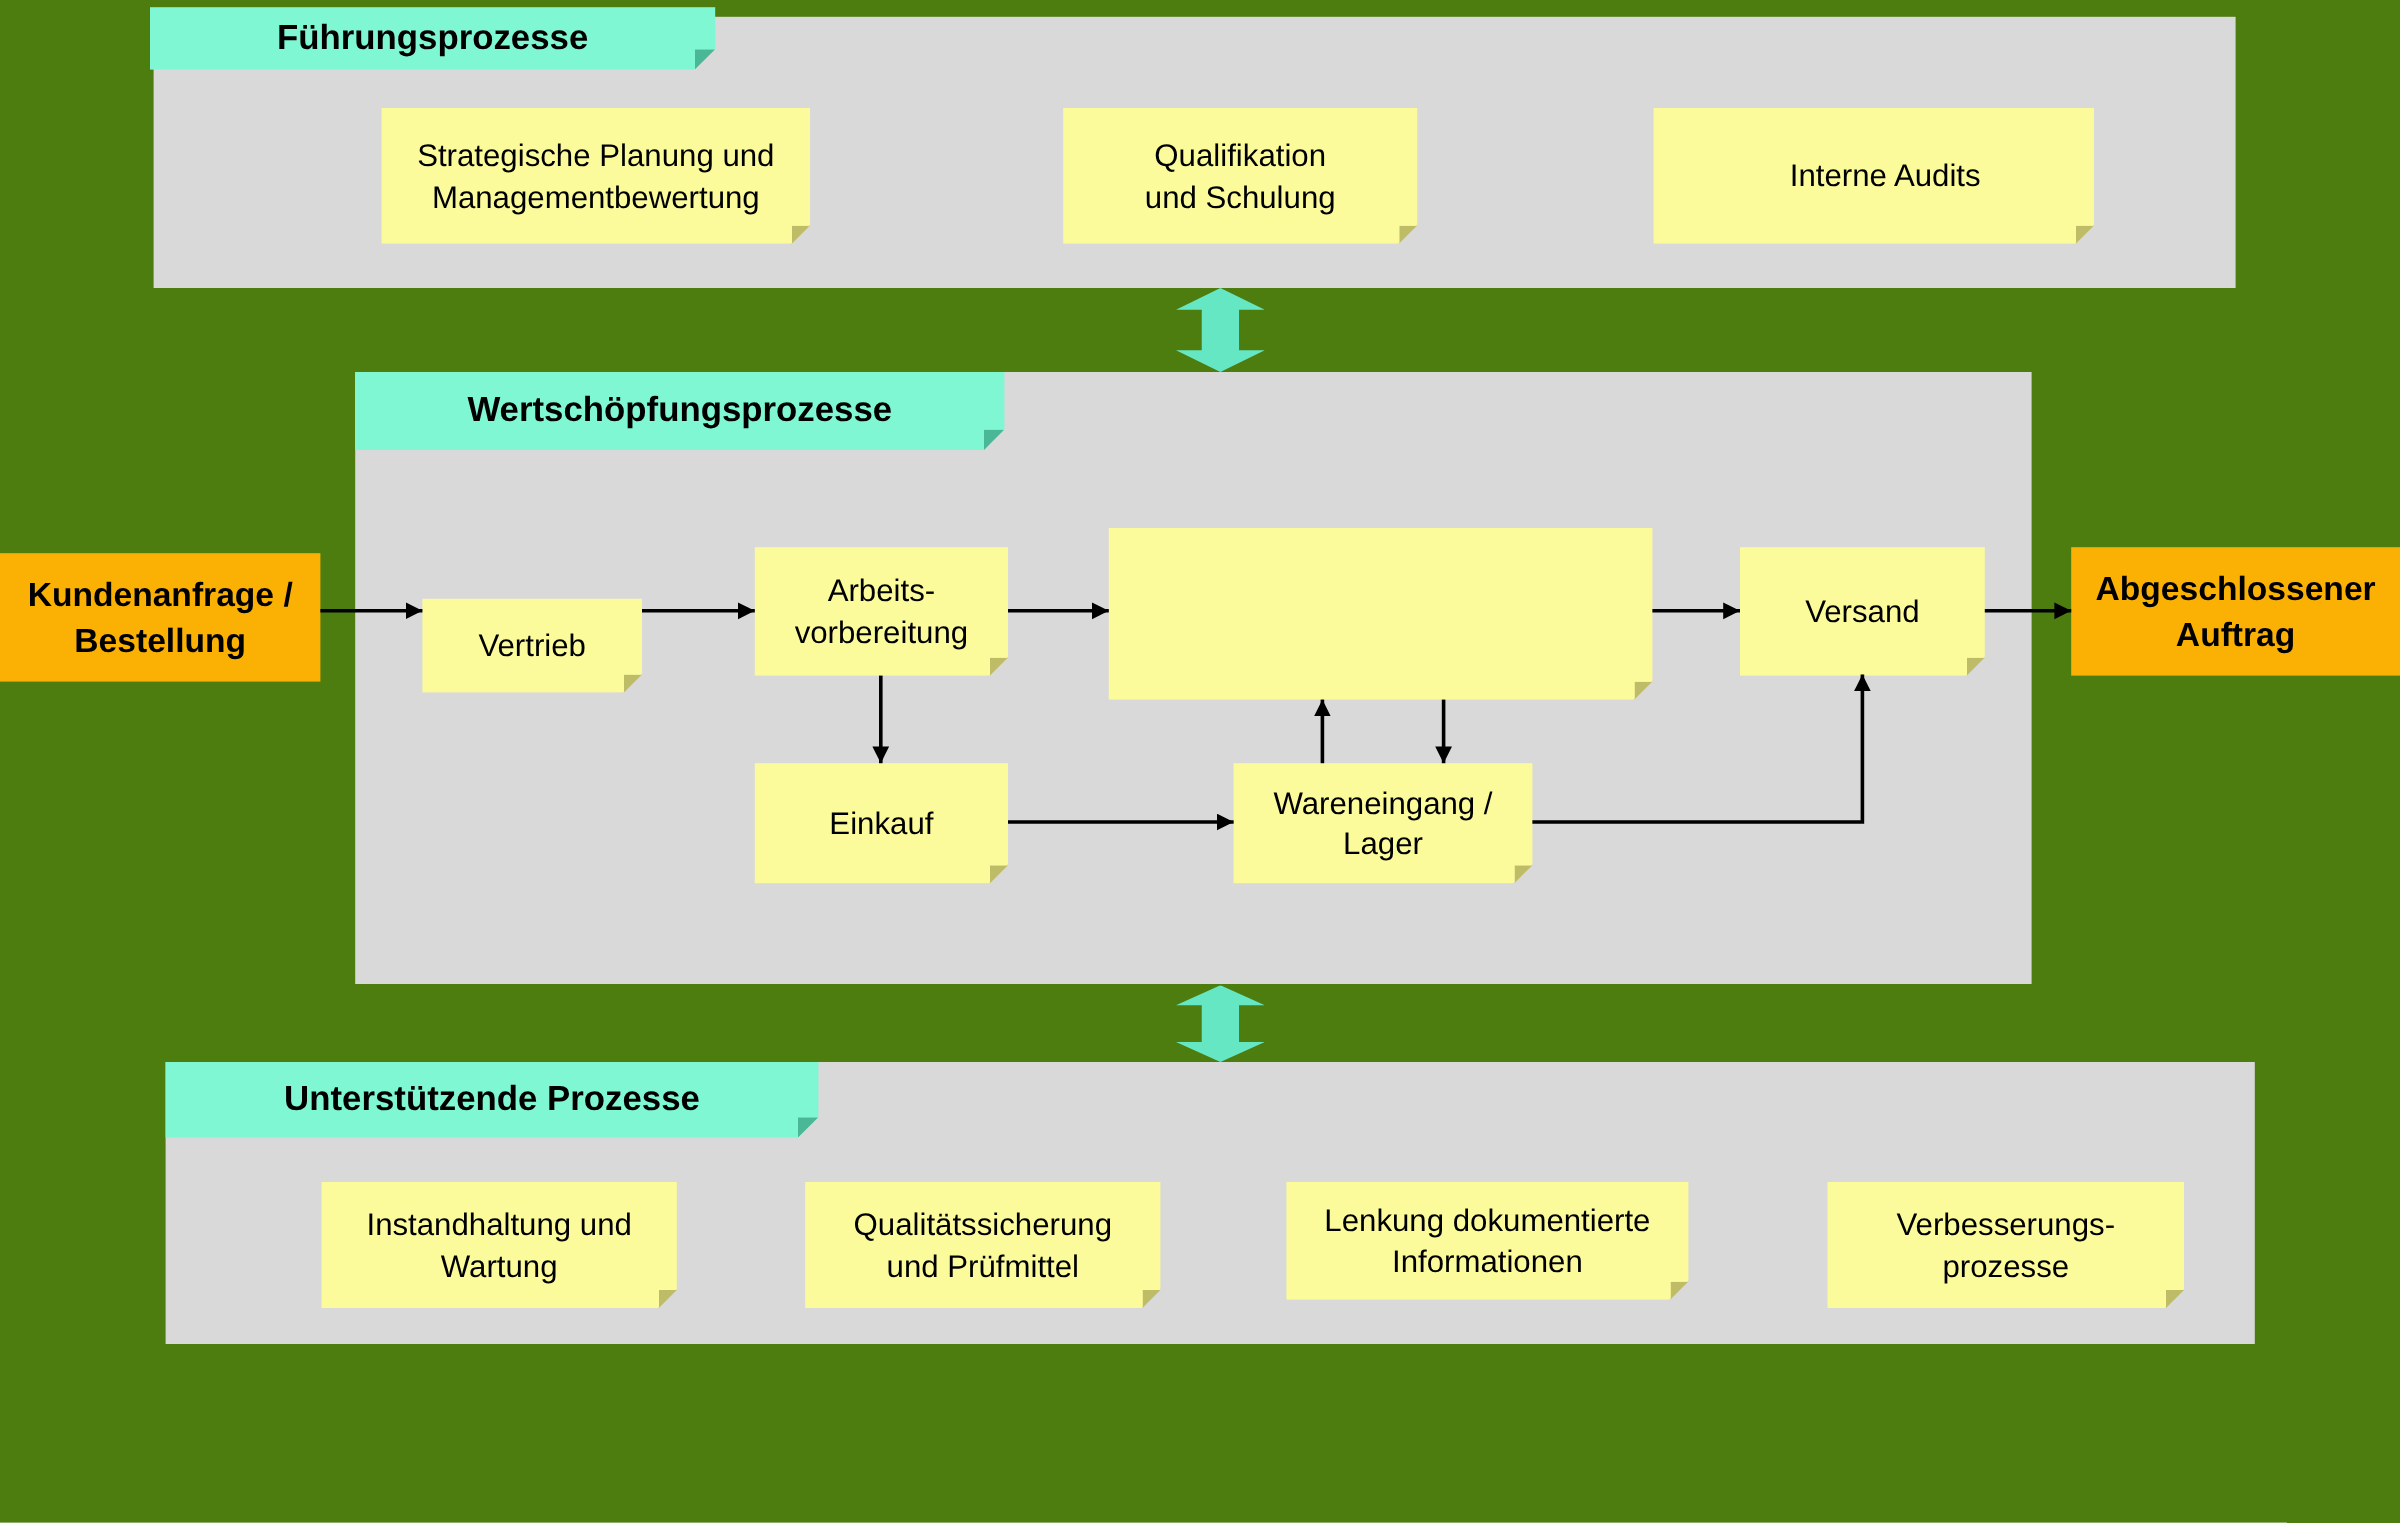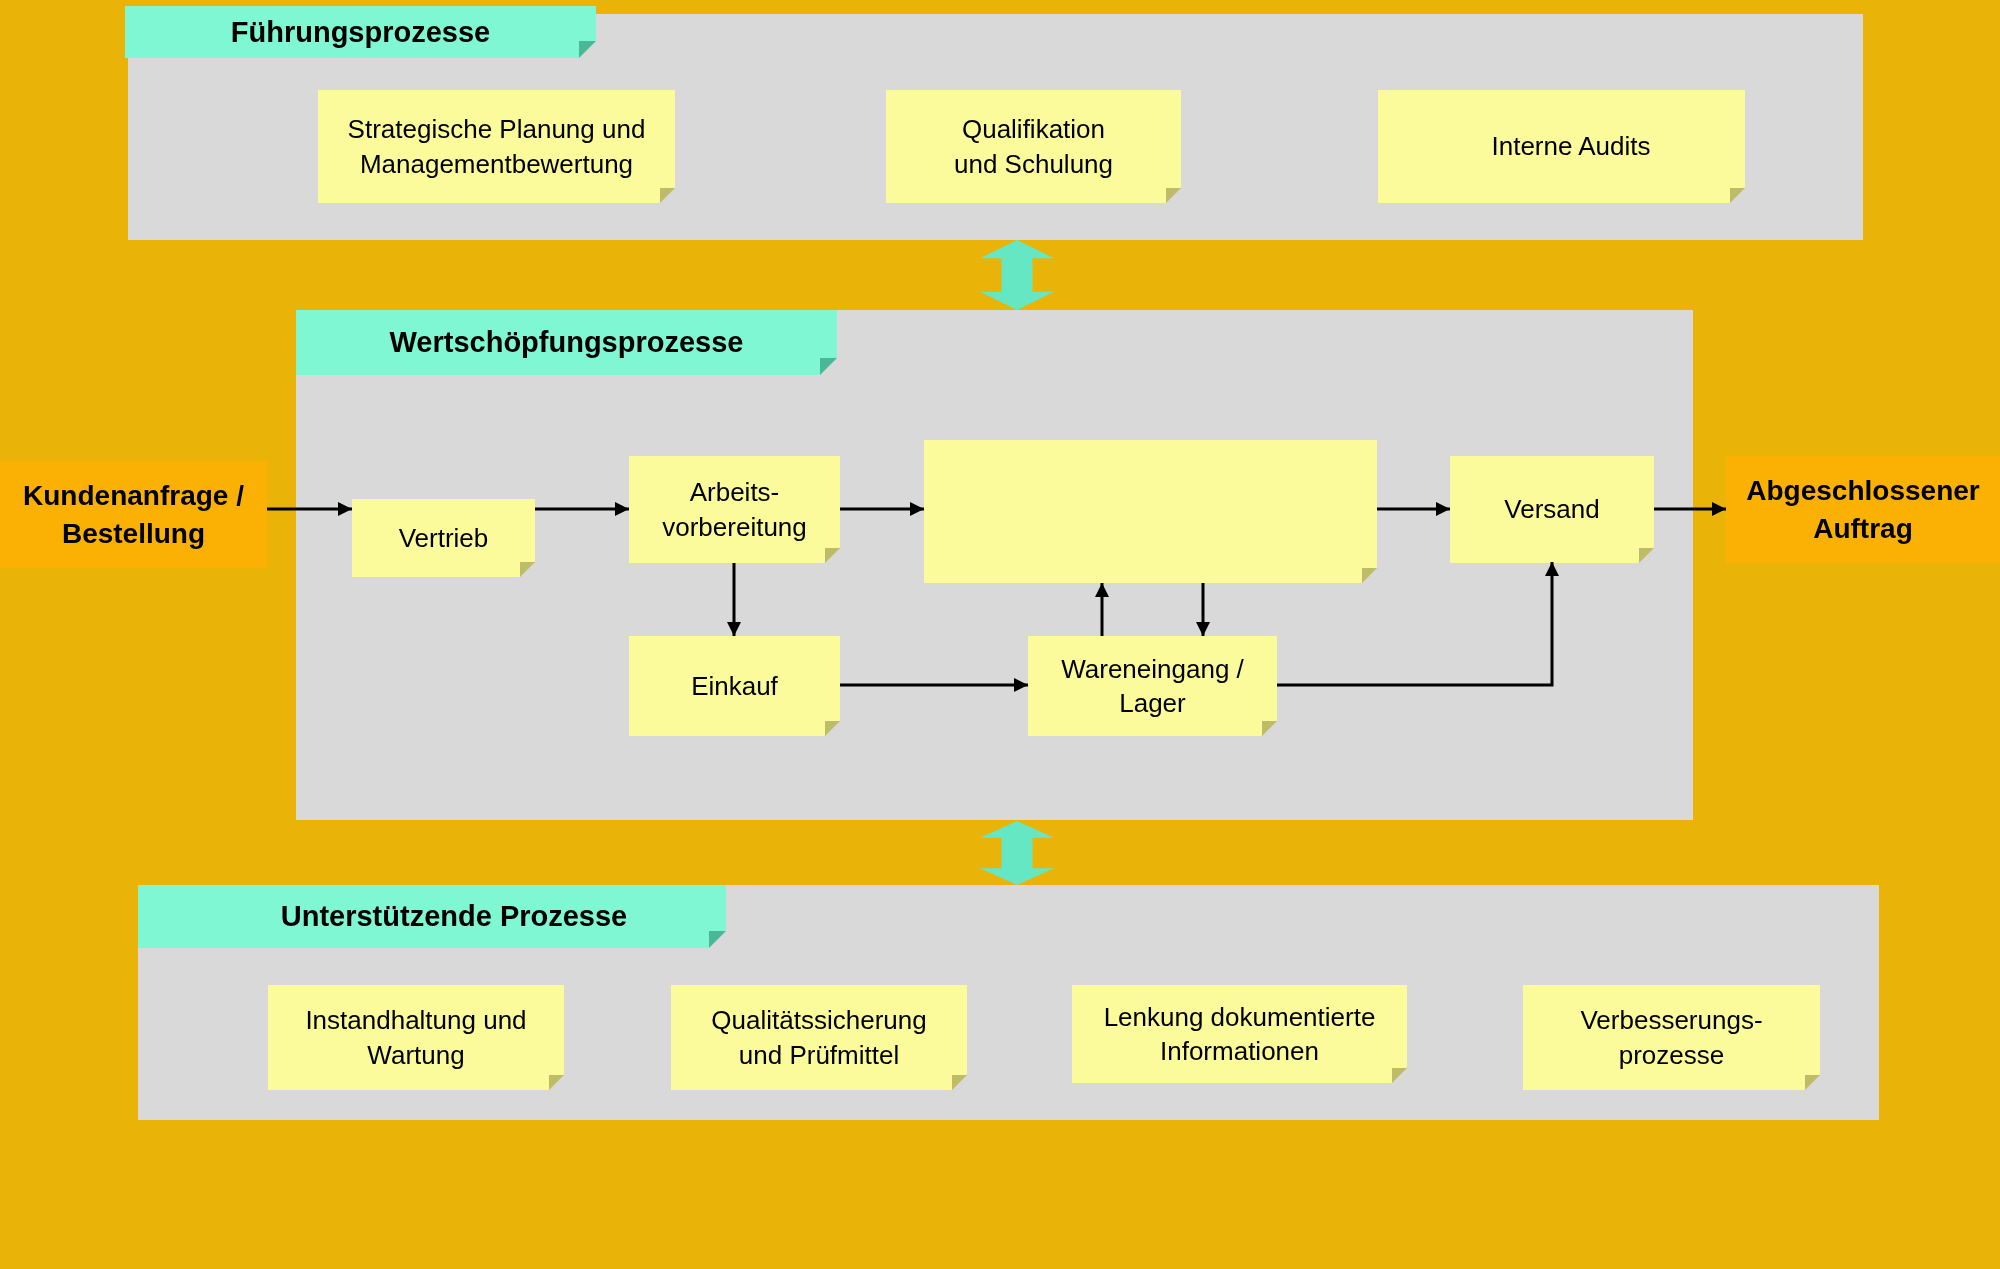--- a/index.html
+++ b/index.html
@@ -1,17 +1,17 @@
 <!DOCTYPE html>
 <html><head>
 <meta charset="utf-8">
 <style>
   html,body{margin:0;padding:0;background:#ffffff;}
   body{font-family:"Liberation Sans",sans-serif;color:#000;}
-  #canvas{position:relative;width:2000px;height:1269px;background:#eab308;overflow:hidden;}
+  #canvas{position:relative;width:2000px;height:1269px;background:#4d7c0f;overflow:hidden;}
 
   .band{position:absolute;background:#D9D9D9;}
 
   .tab{position:absolute;background:#7FF7D2;display:flex;align-items:center;justify-content:center;
        font-weight:bold;font-size:29px;
        background:linear-gradient(315deg,rgba(0,0,0,0) 12px,#7FF7D2 12.5px);}
   .tab .flap{position:absolute;right:0;bottom:0;width:17px;height:17px;background:#4AB896;
        clip-path:polygon(0 0,100% 0,0 100%);}
 
   .note{position:absolute;display:flex;align-items:center;justify-content:center;text-align:center;
@@ -28,21 +28,21 @@
 
   #connectors{position:absolute;left:0;top:0;pointer-events:none;}
 
   
   #band-top{left:128px;top:14px;width:1735px;height:226px;}
   #band-mid{left:296px;top:310px;width:1397px;height:510px;}
   #band-bottom{left:138px;top:885px;width:1741px;height:235px;}
 
   #tab-leadership{left:125px;top:6px;width:471px;height:52px;}
   #tab-value{left:296px;top:310px;width:541px;height:65px;}
-  #tab-support{left:138px;top:885px;width:544px;height:63px;padding-left:44px;}
+  #tab-support{left:138px;top:885px;width:544px;height:63px;}
 
   #note-strategie{left:318px;top:90px;width:357px;height:113px;}
   #note-qualifikation{left:886px;top:90px;width:295px;height:113px;}
   #note-audits{left:1378px;top:90px;width:348px;height:113px;padding-left:19px;}
 
   #box-kundenanfrage{left:0px;top:461px;width:267px;height:107px;}
   #box-vertrieb{left:352px;top:456px;width:183px;height:78px;margin-top:43px;}
   #box-arbeitsvorbereitung{left:629px;top:456px;width:211px;height:107px;}
   #box-fertigung{left:924px;top:440px;width:453px;height:143px;}
   #box-versand{left:1450px;top:456px;width:204px;height:107px;}

